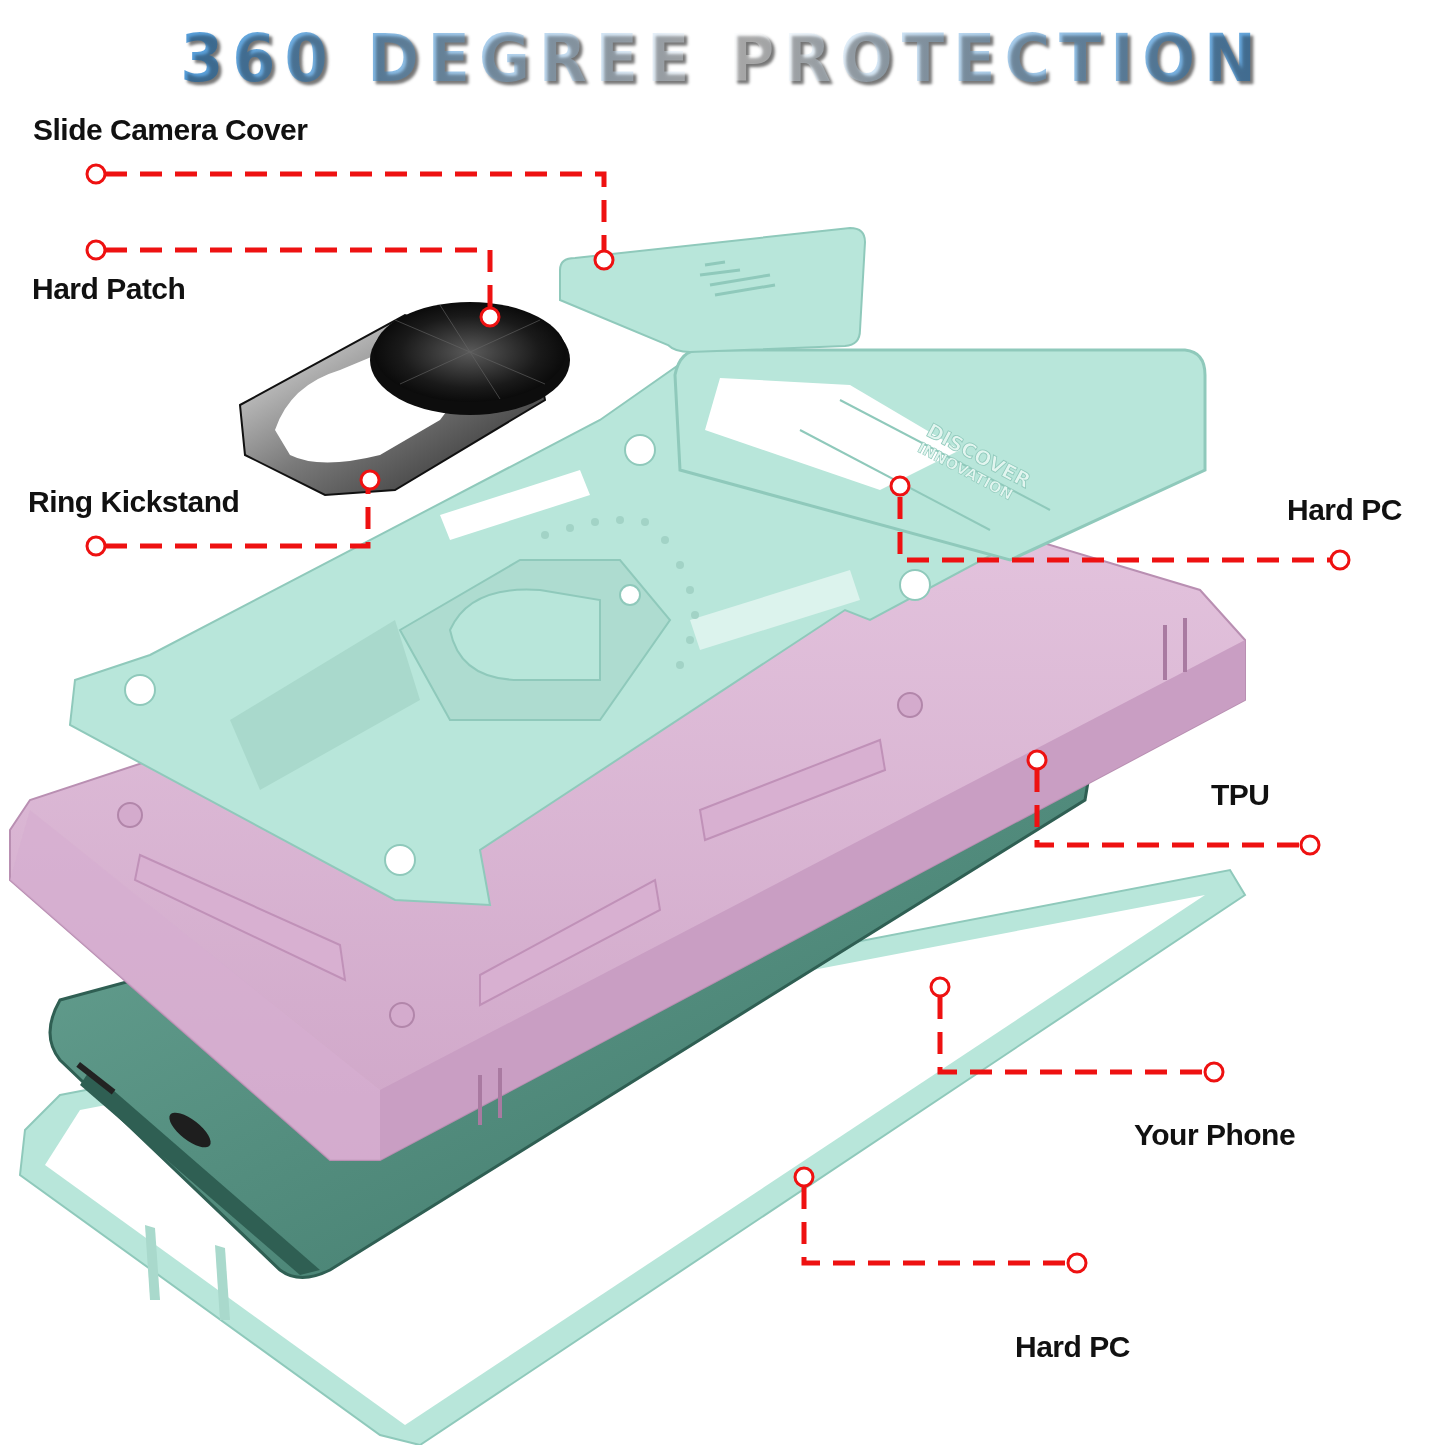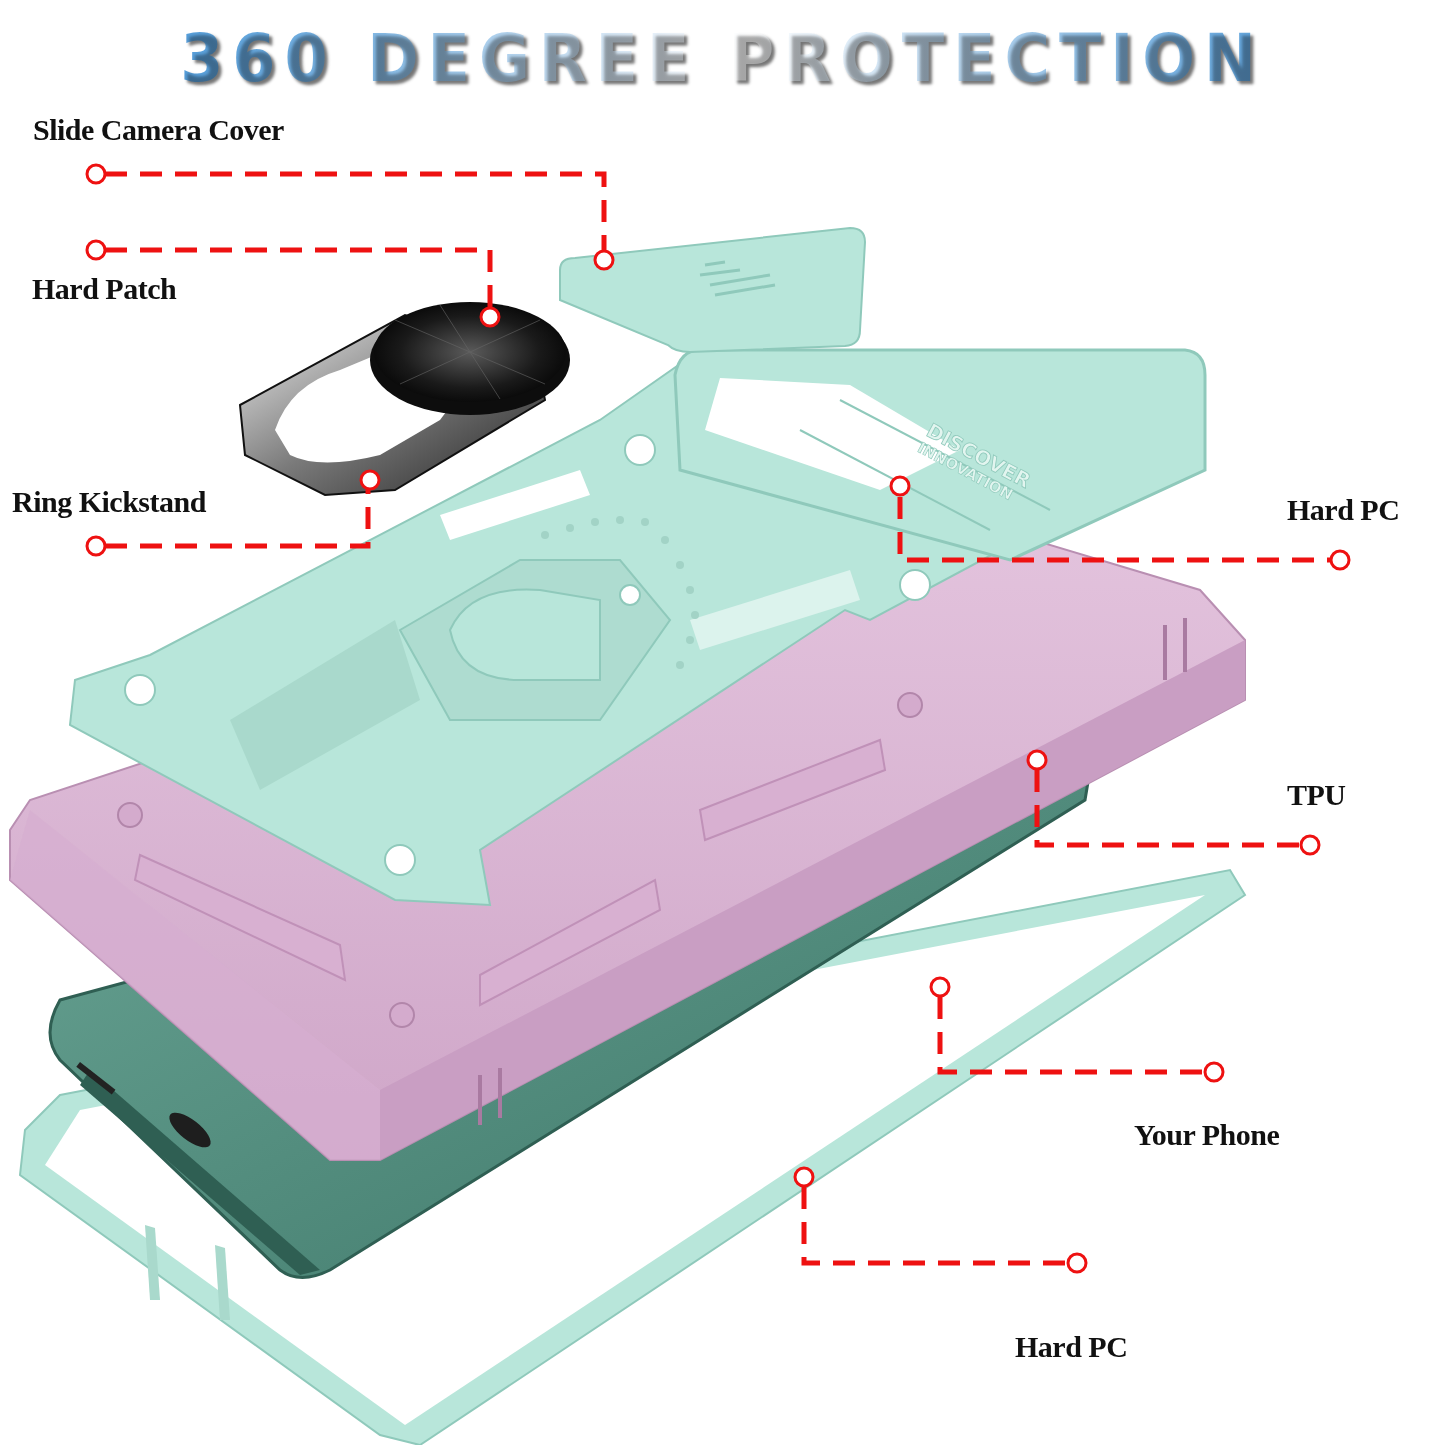--- a/index.html
+++ b/index.html
@@ -12,21 +12,21 @@
       -webkit-text-stroke: 0px transparent;
       text-shadow: 3px 3px 3px rgba(0,0,0,0.35);
       transform: scaleY(1.05);
     }
     .title-shadow {
       position: absolute; left: 0; top: 22px; width: 1445px; text-align: center;
       font-weight: bold; font-size: 62px; letter-spacing: 9px; color: transparent;
       text-shadow: 3px 3px 3px rgba(0,0,0,0.30); transform: scaleY(1.05); z-index: 0;
     }
     .label {
-      position: absolute; font-family: Liberation Serif, serif; font-weight: bold;
+      position: absolute; font-family: Liberation Sans, sans-serif; font-weight: bold;
       font-size: 30px; color: #111111; white-space: nowrap; letter-spacing: -0.5px;
       z-index: 5;
     }
     svg.scene { position: absolute; left: 0; top: 0; z-index: 1; }
     svg.callouts { position: absolute; left: 0; top: 0; z-index: 4; pointer-events: none; }
   </style>
 </head>
 <body>
 
 <div class="title-shadow">360 DEGREE PROTECTION</div>
@@ -190,17 +190,17 @@
     <circle cx="1310" cy="845" r="9"></circle>
     <circle cx="940" cy="987" r="9"></circle>
     <circle cx="1214" cy="1072" r="9"></circle>
     <circle cx="804" cy="1177" r="9"></circle>
     <circle cx="1077" cy="1263" r="9"></circle>
   </g>
 </svg>
 
 <div class="label" style="left:33px; top:113px;">Slide Camera Cover</div>
 <div class="label" style="left:32px; top:272px;">Hard Patch</div>
-<div class="label" style="left:12px; top:485px;">Ring Kickstand</div>
+<div class="label" style="left:28px; top:485px;">Ring Kickstand</div>
 <div class="label" style="left:1287px; top:493px;">Hard PC</div>
-<div class="label" style="left:1287px; top:778px;">TPU</div>
+<div class="label" style="left:1211px; top:778px;">TPU</div>
 <div class="label" style="left:1134px; top:1118px;">Your Phone</div>
 <div class="label" style="left:1015px; top:1330px;">Hard PC</div>
 
 </body></html>

